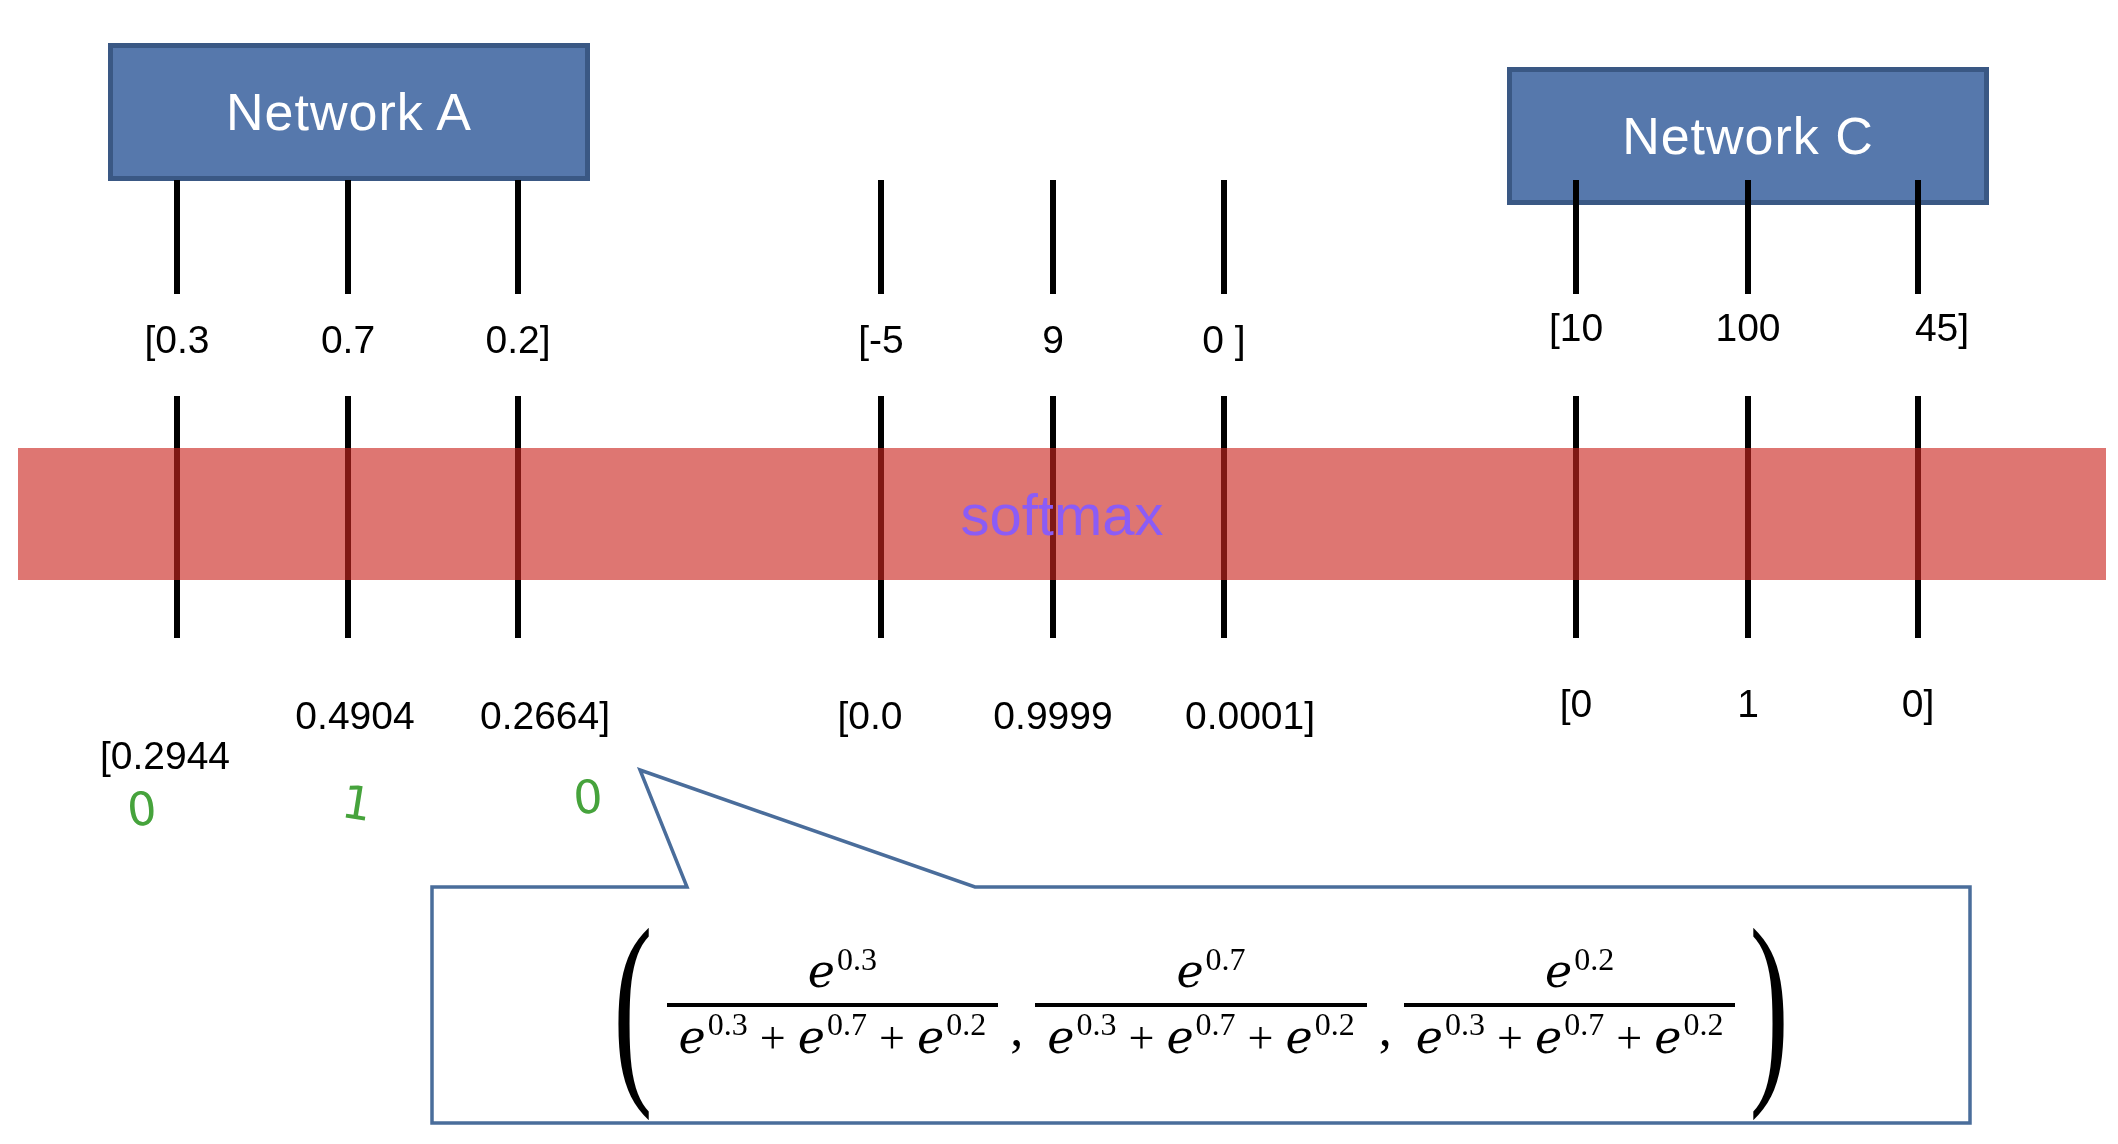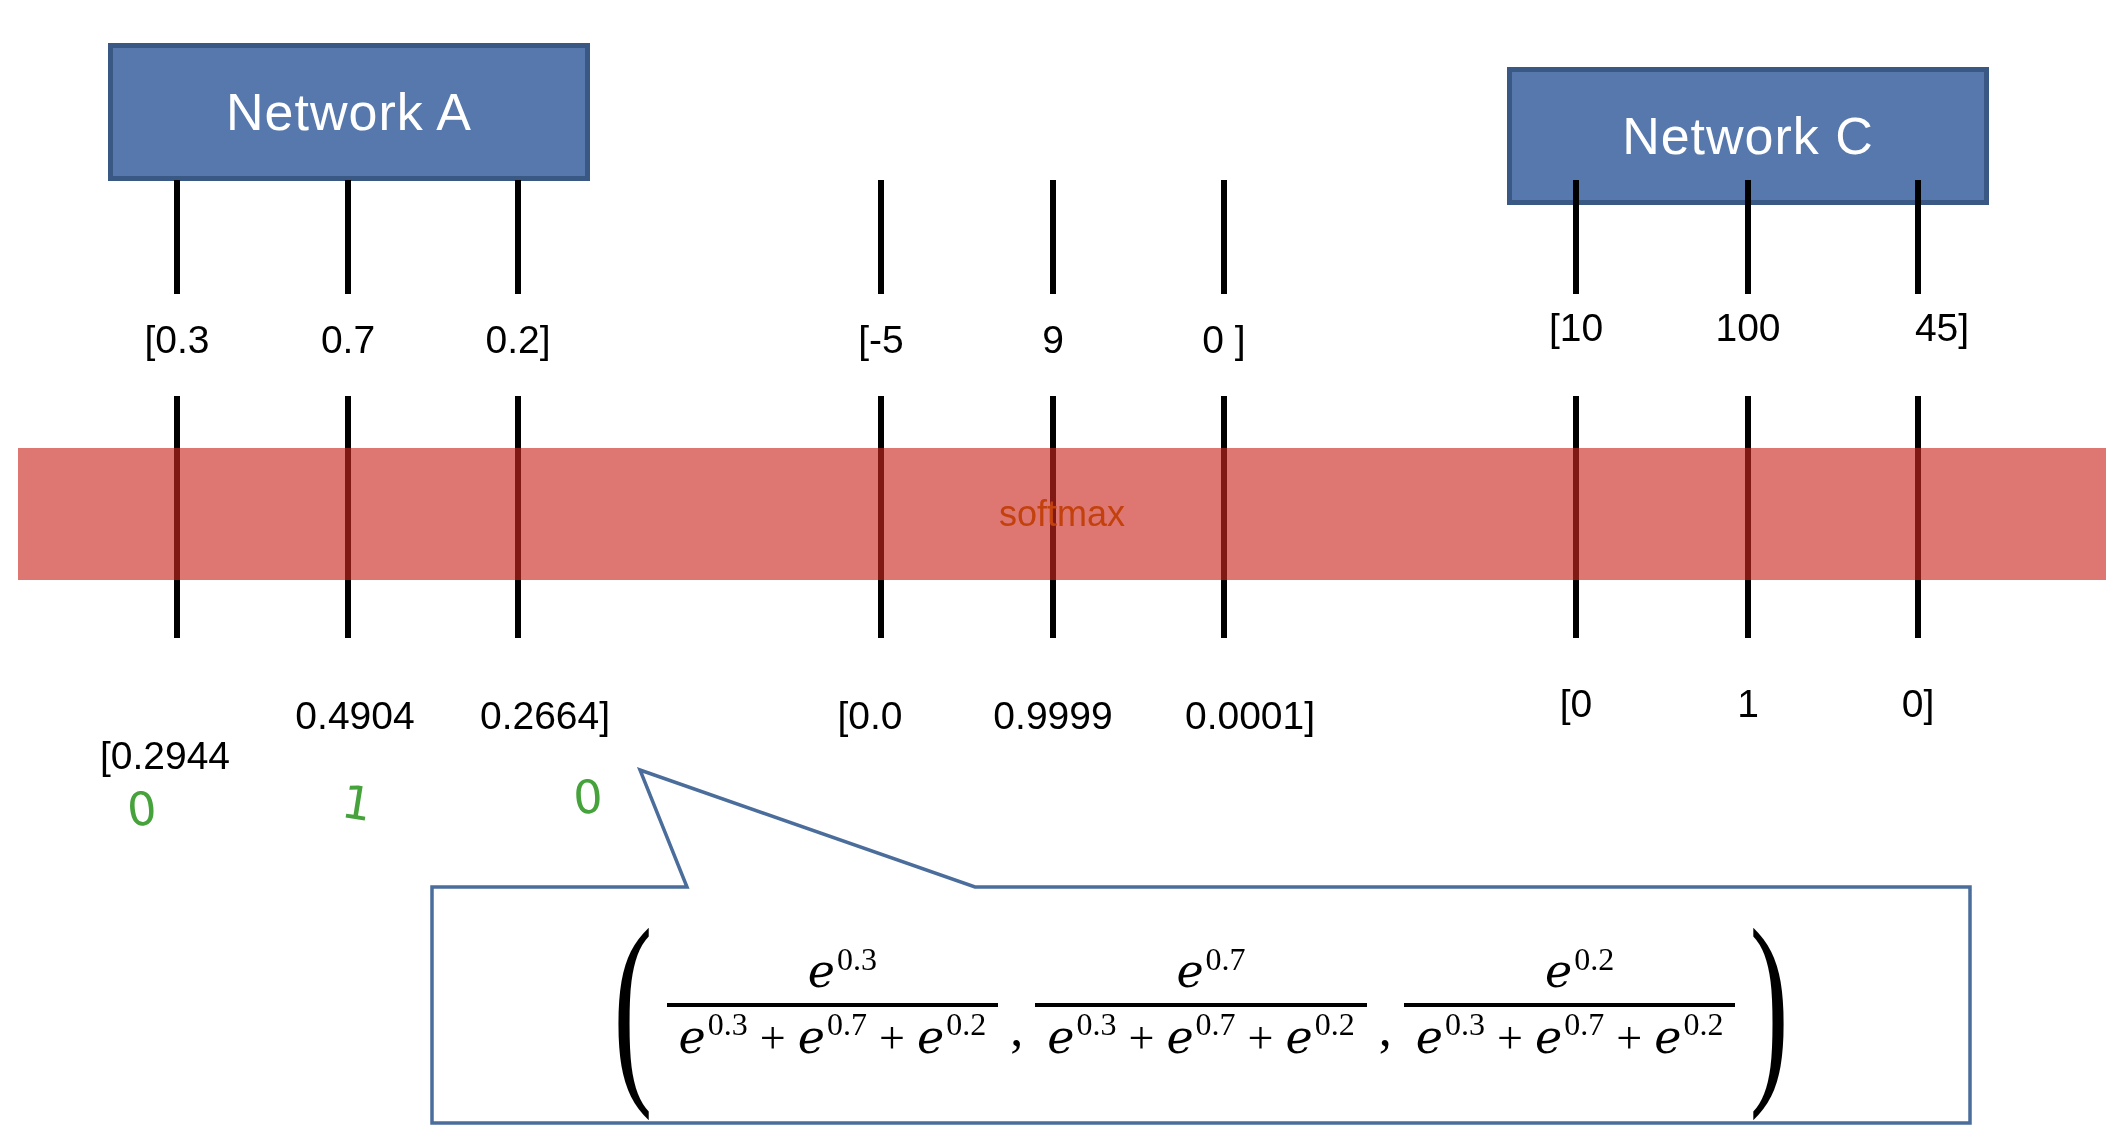--- a/index.html
+++ b/index.html
@@ -16,21 +16,21 @@
   .vline{position:absolute;width:6px;margin-left:-3px;background:#000;}
   .vline.u{top:180px;height:114px;}
   .vline.l{top:396px;height:242px;}
 
   
   .tok{position:absolute;transform:translateX(-50%);font-size:39px;white-space:pre;}
 
   
   .band{position:absolute;left:18px;top:448px;width:2088px;height:132px;
         background:rgba(203,38,31,0.63);display:flex;align-items:center;justify-content:center;}
-  .band .bandlbl{color:#c2410c;font-size:36px;}
+  .band .bandlbl{color:#8b5cf6;font-size:58px;}
 
   
   .green{position:absolute;transform:translateX(-50%) rotate(var(--r,0deg));
          font-size:46px;color:#46A33C;font-family:"DejaVu Sans",sans-serif;}
 
   
   .callout-svg{position:absolute;left:410px;top:755px;}
 
   
   .formula{position:absolute;left:432px;top:887px;width:1538px;height:236px;

